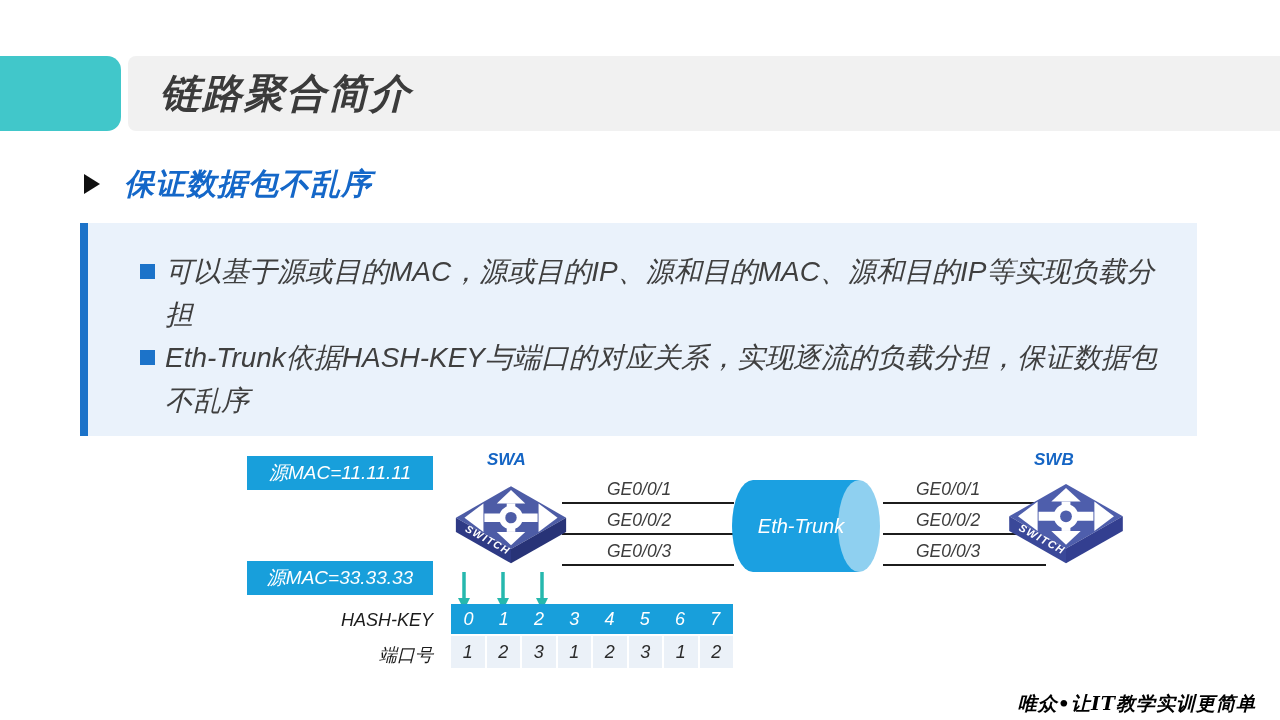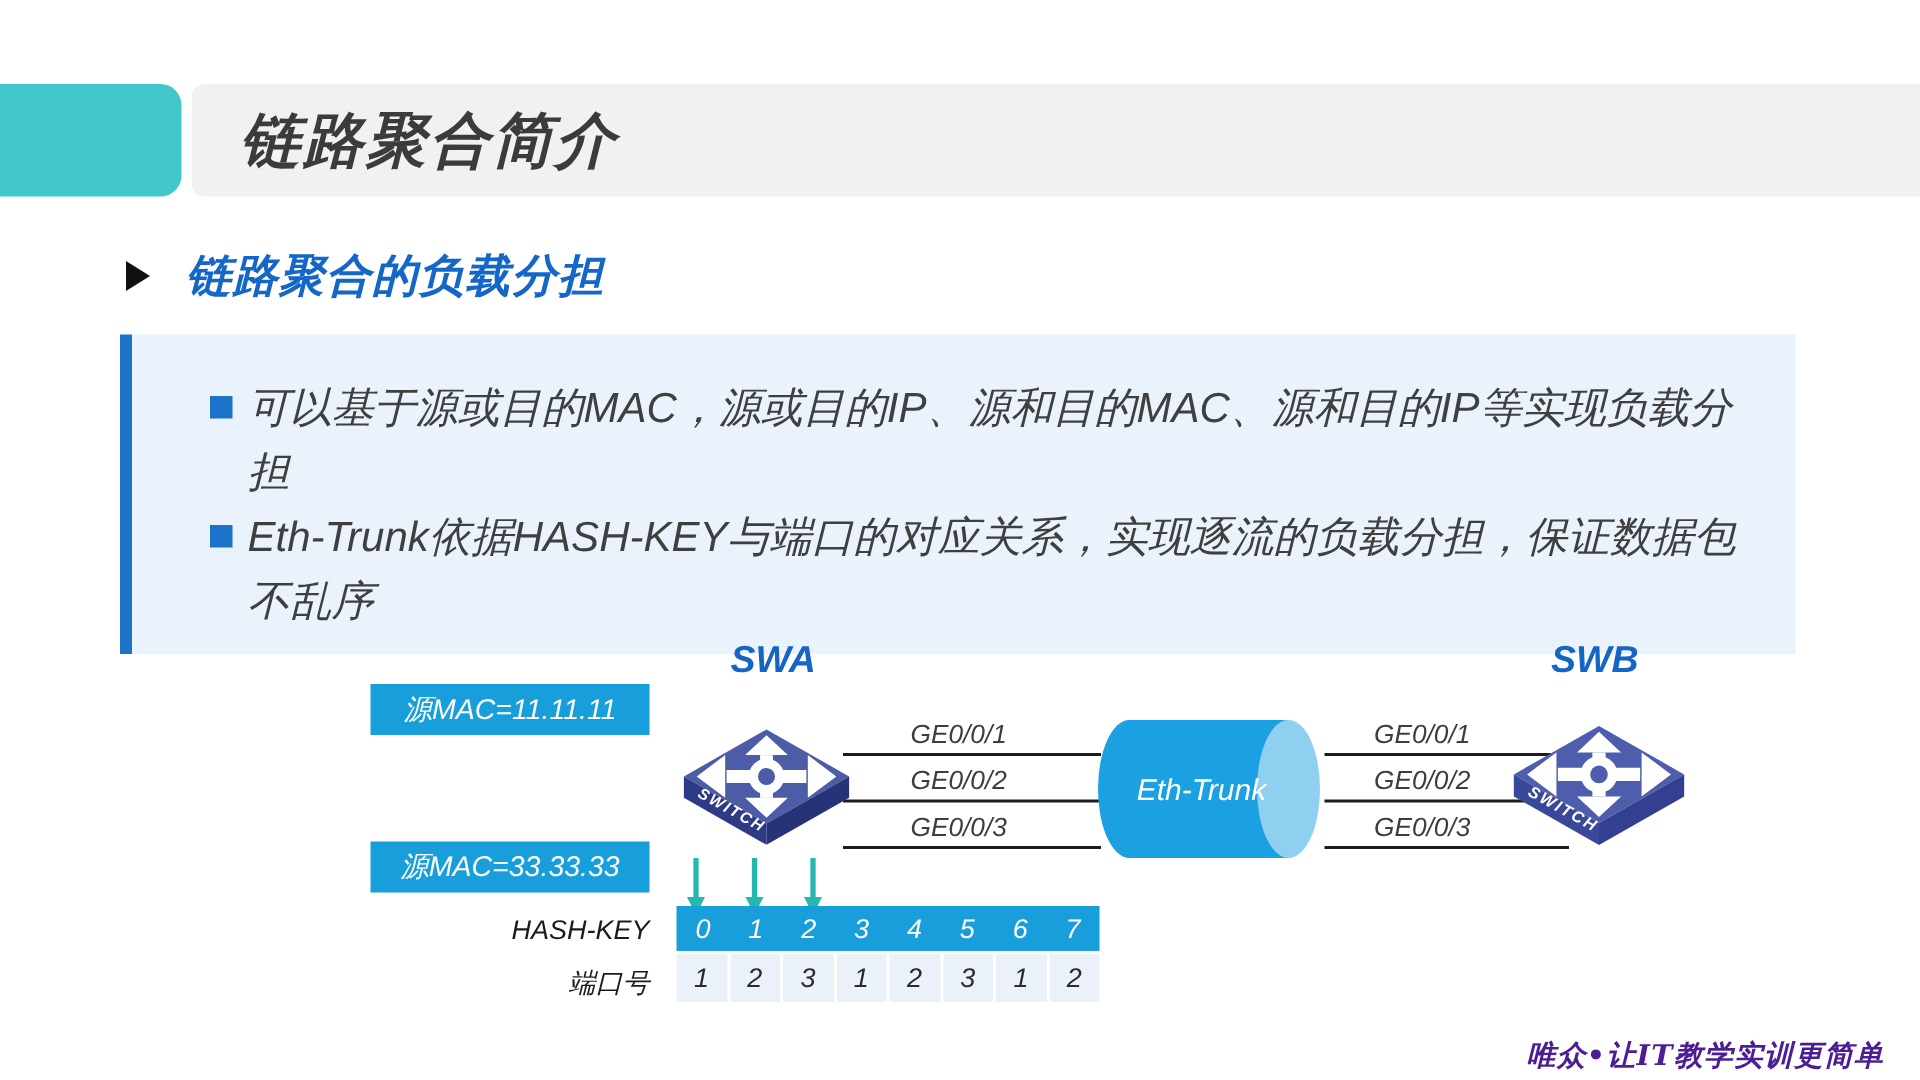--- a/index.html
+++ b/index.html
@@ -54,21 +54,21 @@
   .bullet p{
     width:1005px; font-size:28px; line-height:43px; color:#3F3F3F;
   }
   
   .mac-label{
     position:absolute; left:247px; width:186px; height:34px;
     background:#189FDB; color:#ffffff; font-size:19px;
     display:flex; align-items:center; justify-content:center;
   }
   .sw-name{
-    position:absolute; top:410px; font-size:25px; font-weight:bold; color:#1565C4;
+    position:absolute; top:434px; font-size:17px; font-weight:bold; color:#1565C4;
   }
   .link-line{ position:absolute; height:2px; background:#1C1C1C; }
   .ge-label{
     position:absolute; font-size:17.5px; color:#3D3D3D;
   }
   .switch-svg{ position:absolute; }
   .trunk-svg{ position:absolute; left:731px; top:463px; }
   .down-arrow{ position:absolute; top:556px; }
   .hash-row{
     position:absolute; left:451px; top:588px; width:282px; height:30px;
@@ -87,36 +87,36 @@
     justify-content:center; color:#2B2B2B; font-size:18px;
   }
   .row-label{
     position:absolute; left:300px; width:133px; text-align:right;
     font-size:18px; color:#1B1B1B;
   }
   
   .footer{
     position:absolute; left:1000px; top:675px; width:256px; text-align:right;
     font-family:"DejaVu Serif","Liberation Serif",serif;
-    font-size:19px; font-weight:bold; color:#4c1d95; letter-spacing:1px;
+    font-size:19px; font-weight:bold; color:#000000; letter-spacing:1px;
   }
 </style>
 </head>
 <body>
 
 <div class="slide">
 
   <div class="teal-block"></div>
   <div class="title-bar">
     <h1 class="page-title">链路聚合简介</h1>
   </div>
 
   <div class="subtitle-row">
     <span class="tri-icon"></span>
-    <h2 class="subtitle">链路聚合的负载分担</h2>
+    <h2 class="subtitle">保证数据包不乱序</h2>
   </div>
 
   <div class="accent-bar"></div>
   <div class="content-box">
     <div class="bullet">
       <span class="sq"></span>
       <p>可以基于源或目的MAC，源或目的IP、源和目的MAC、源和目的IP等实现负载分担</p>
     </div>
     <div class="bullet">
       <span class="sq"></span>

